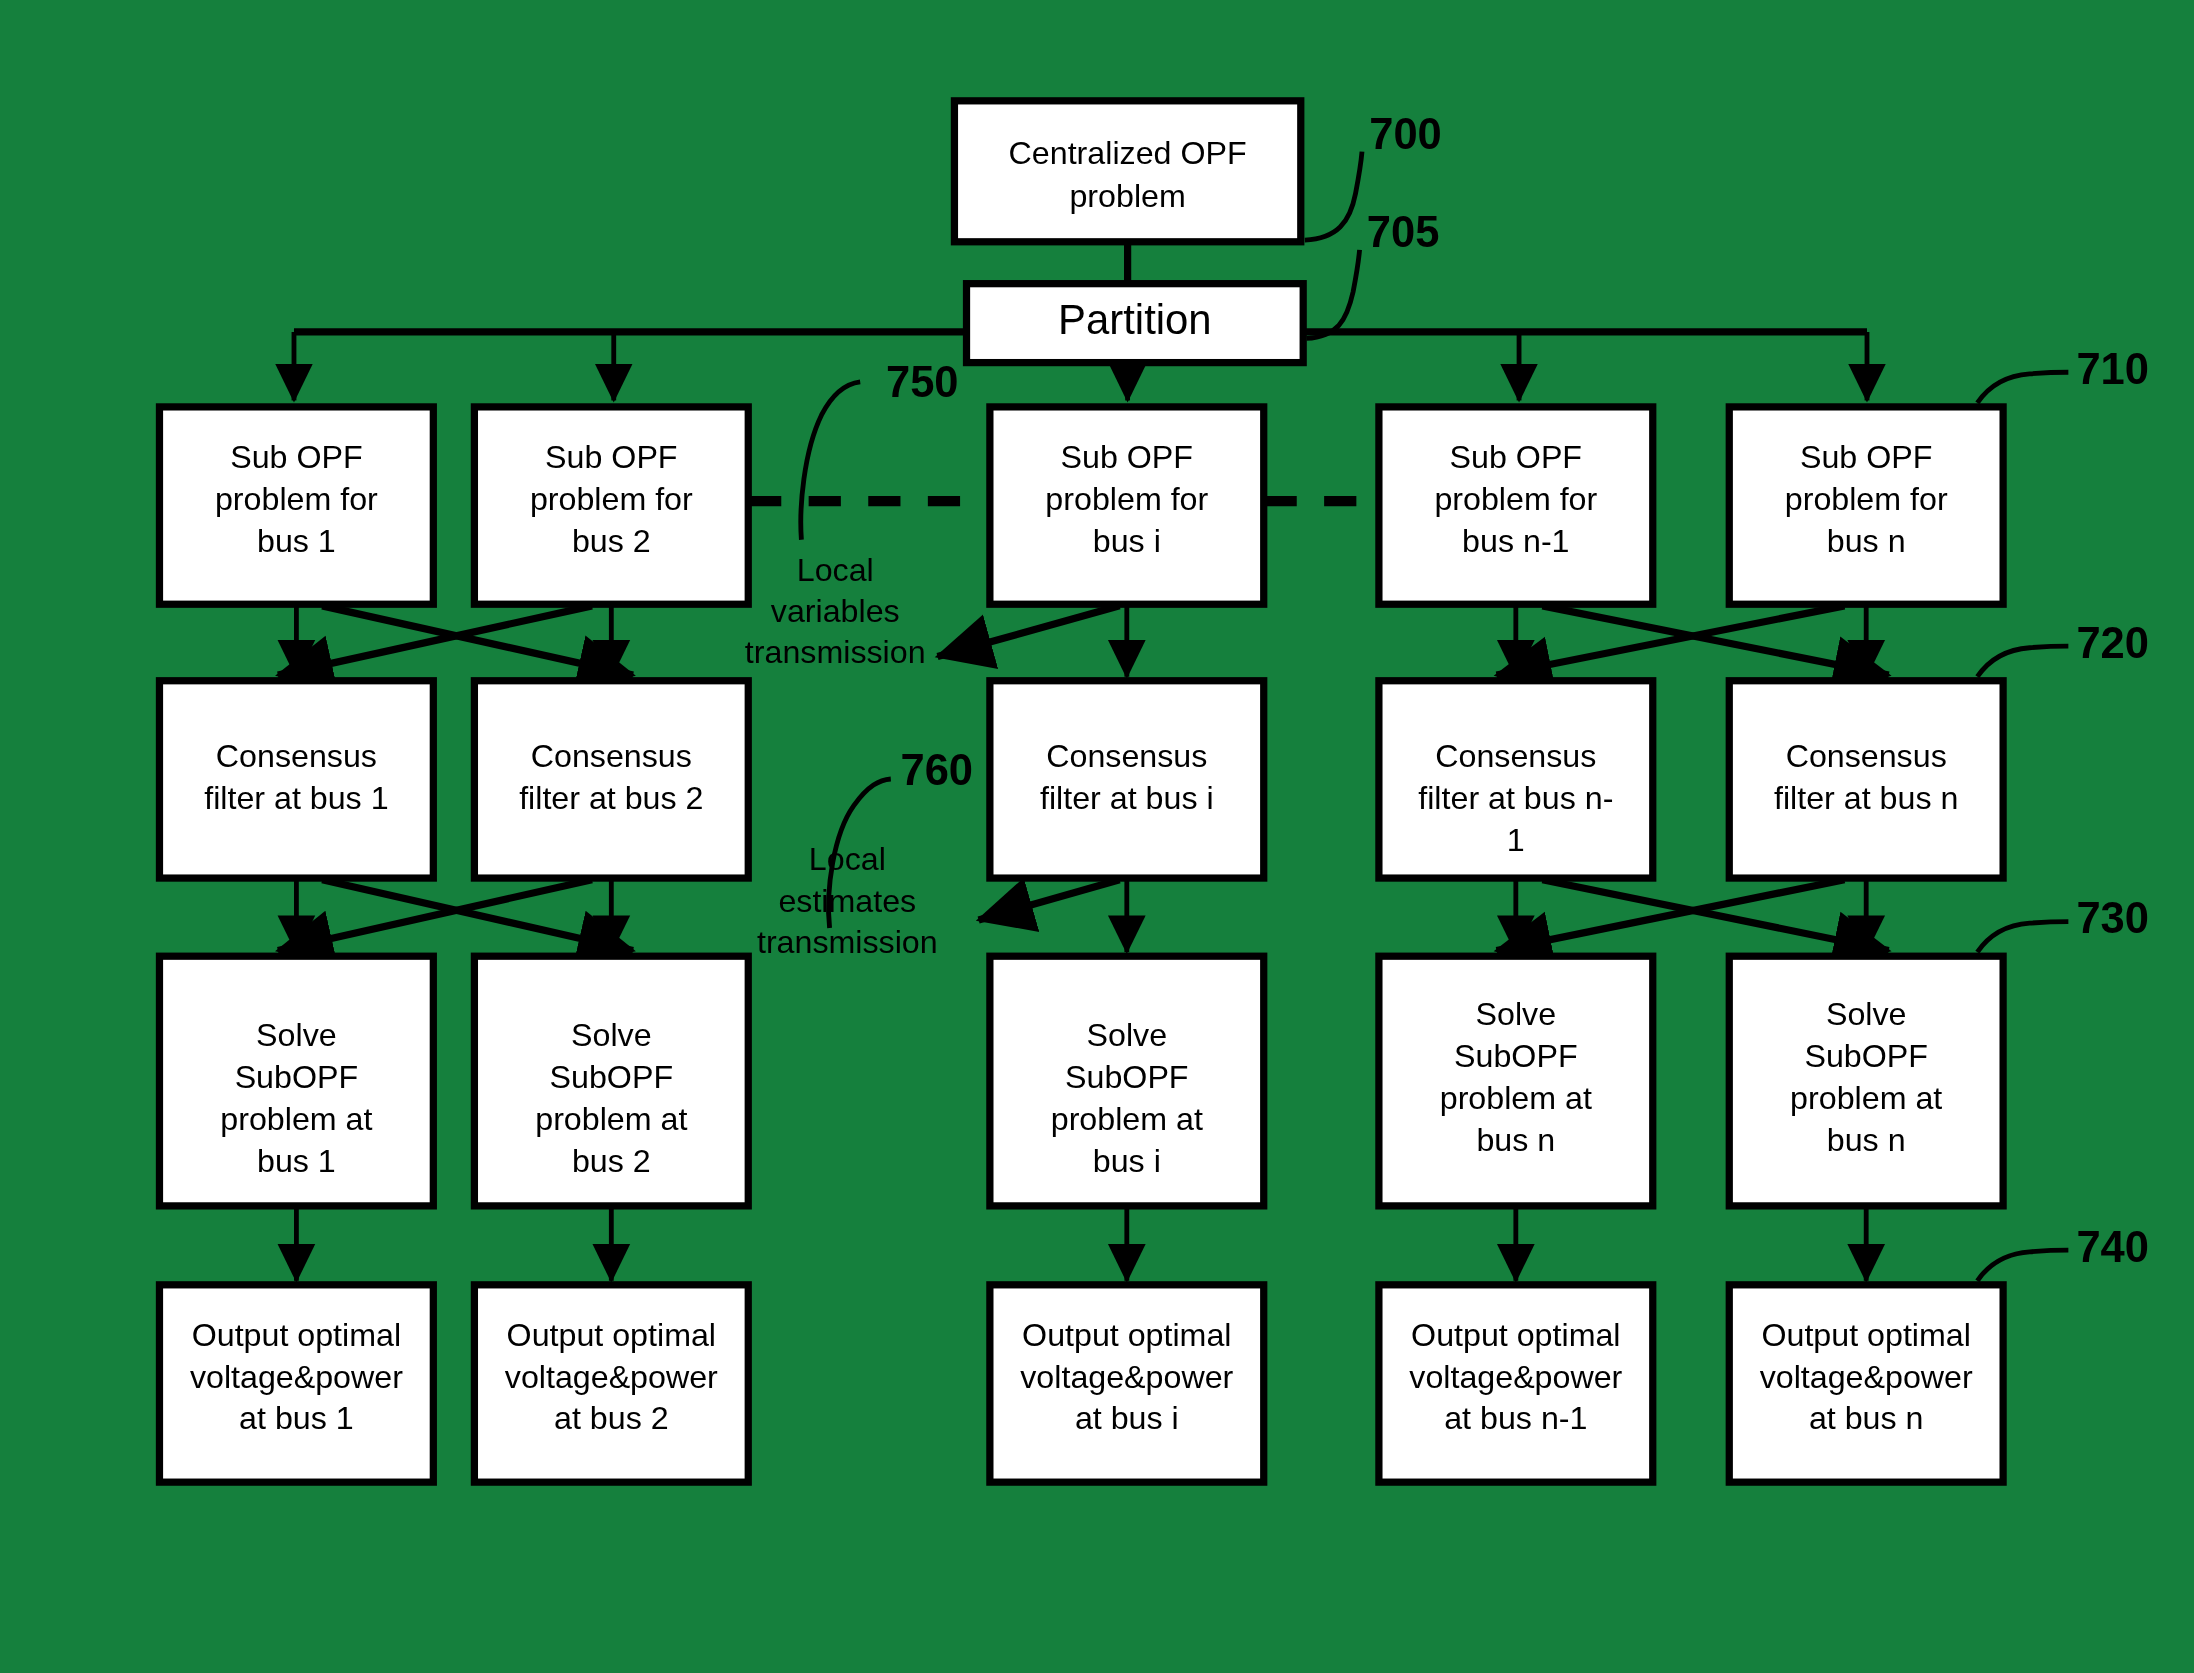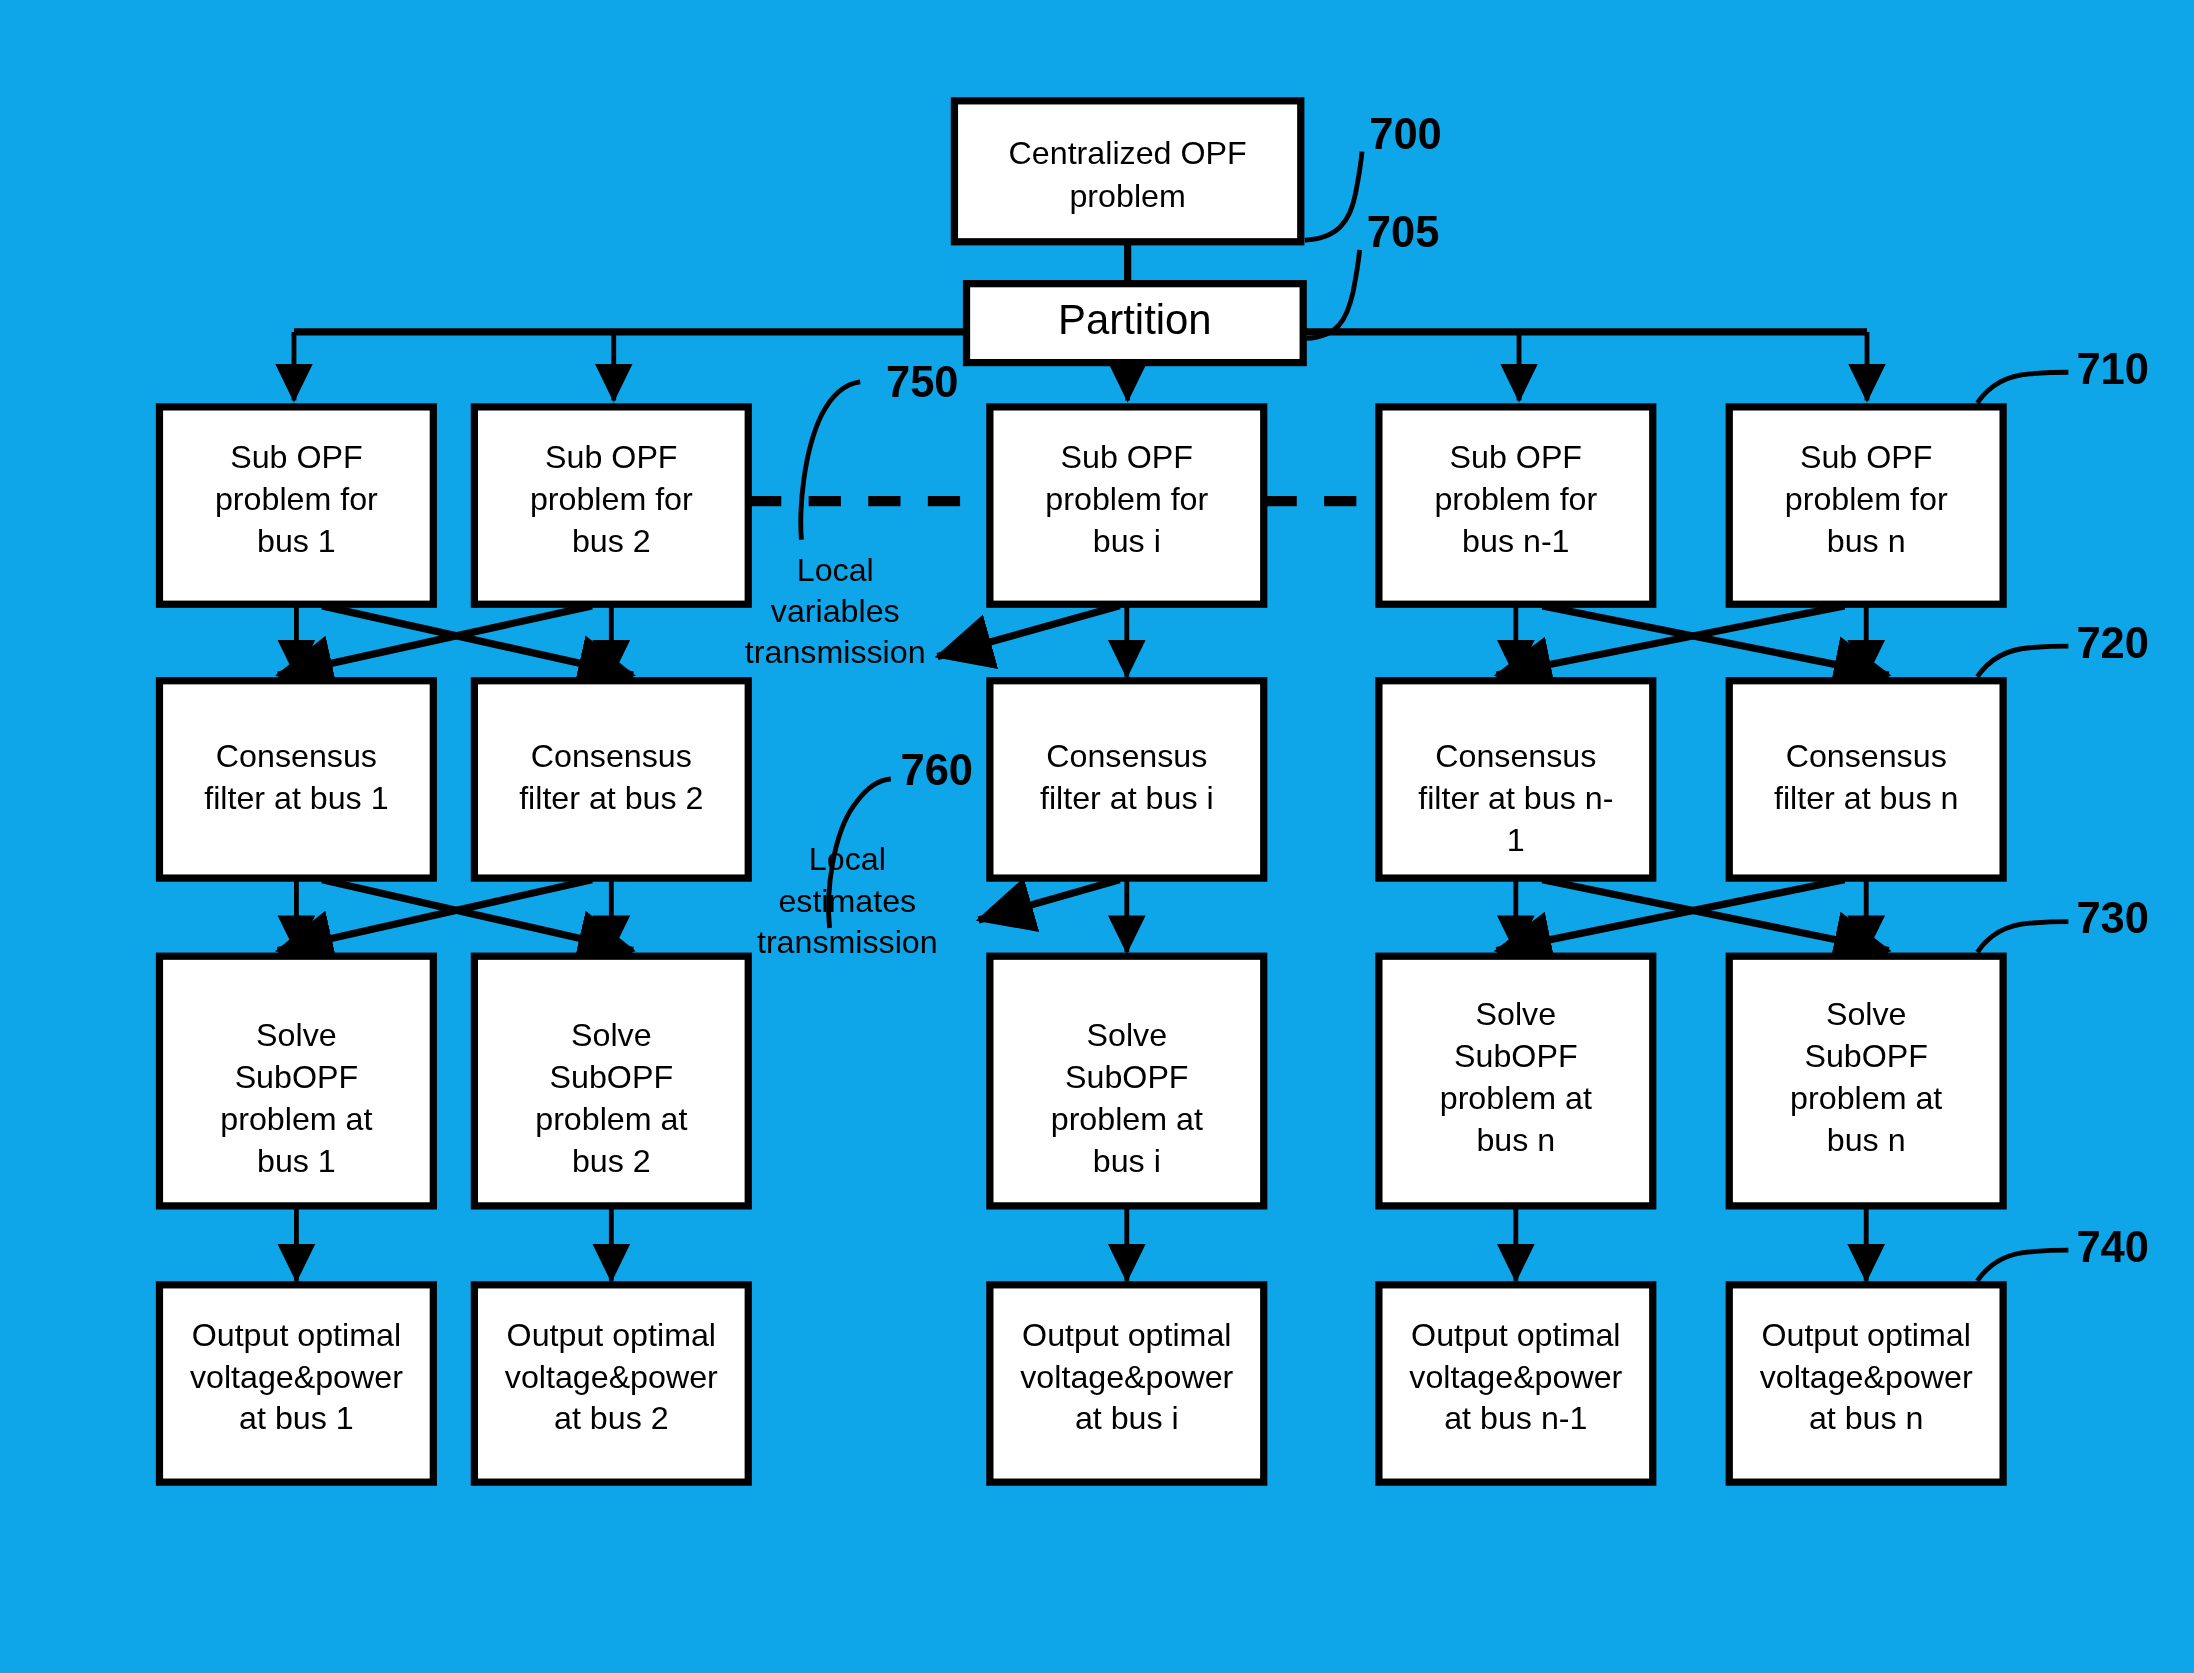--- a/index.html
+++ b/index.html
@@ -4,21 +4,21 @@
 <style>
   html, body {
     margin: 0;
     padding: 0;
     background: #ffffff;
   }
   #figure-root {
     position: relative;
     width: 2194px;
     height: 1674px;
-    background: #0ea5e9;
+    background: #15803d;
     font-family: "Liberation Sans", sans-serif;
     overflow: hidden;
   }
   svg#flow-svg {
     position: absolute;
     top: 0; left: 0;
     width: 2194px;
     height: 1674px;
     display: block;
   }

